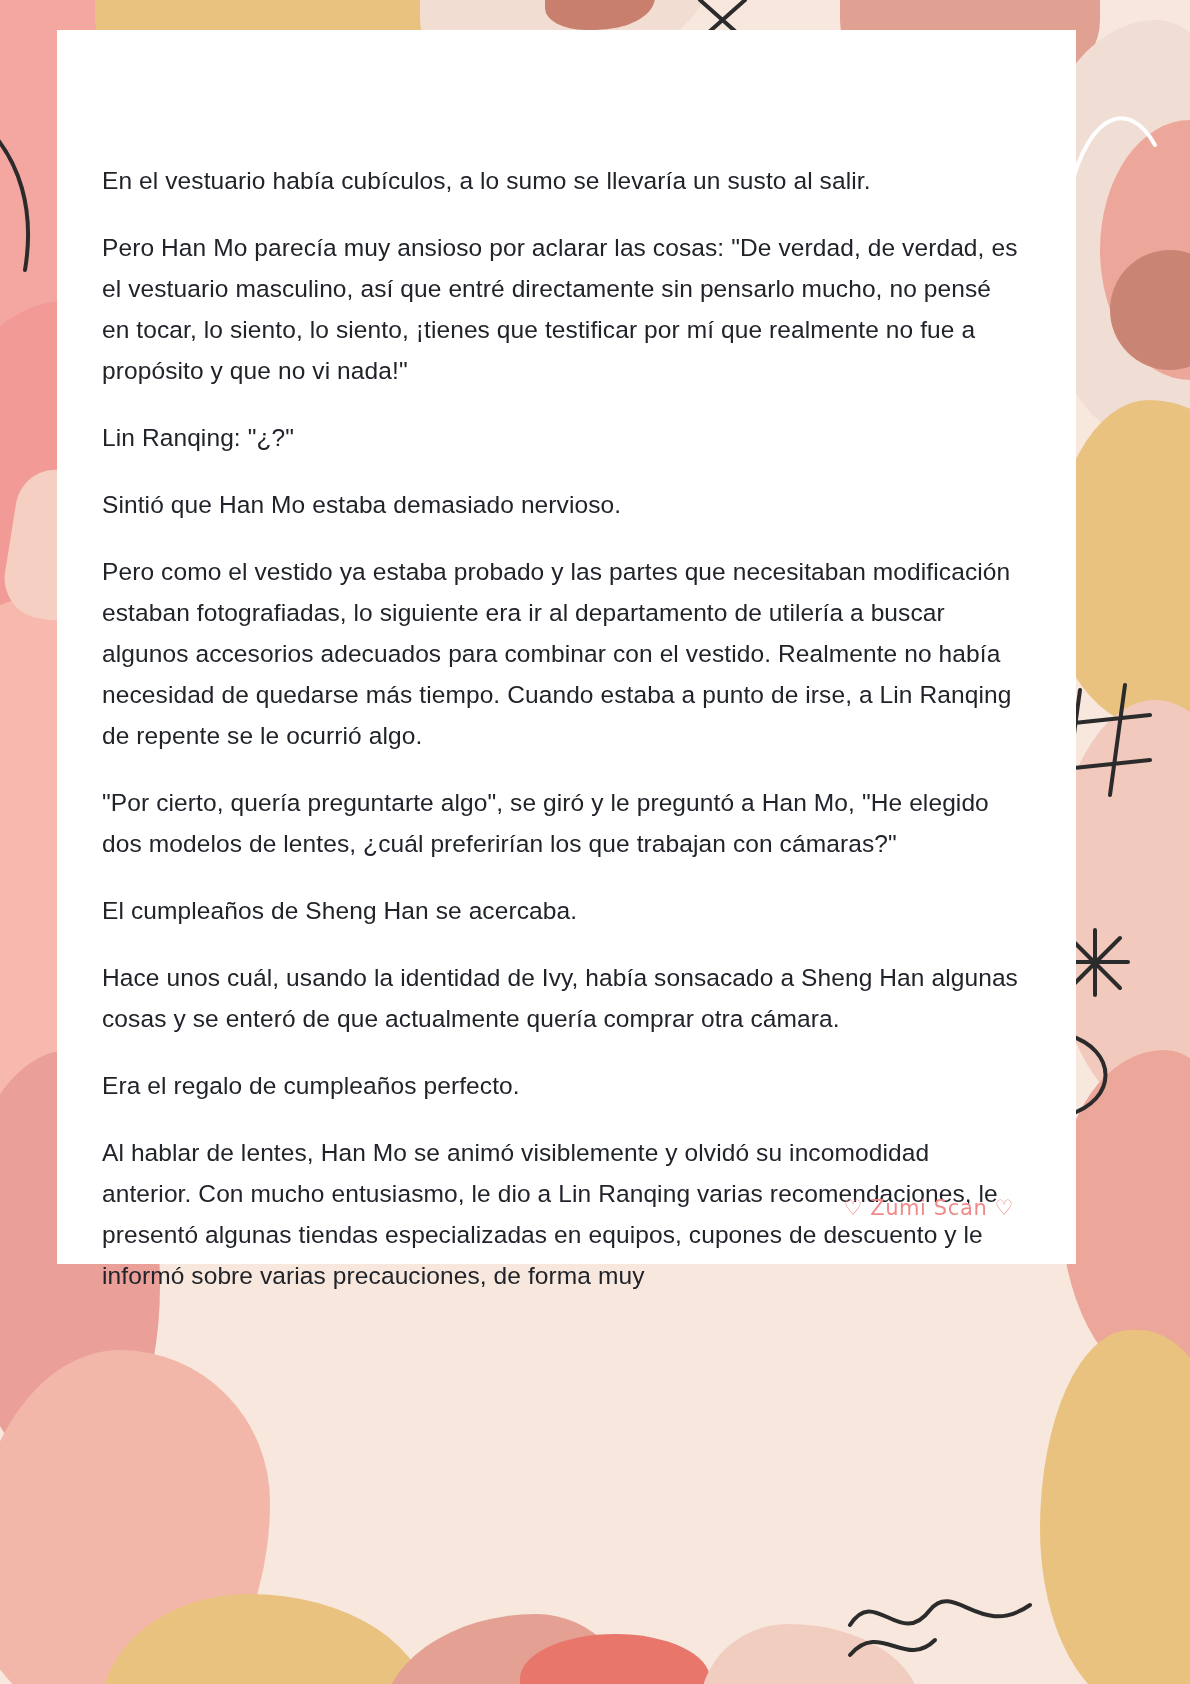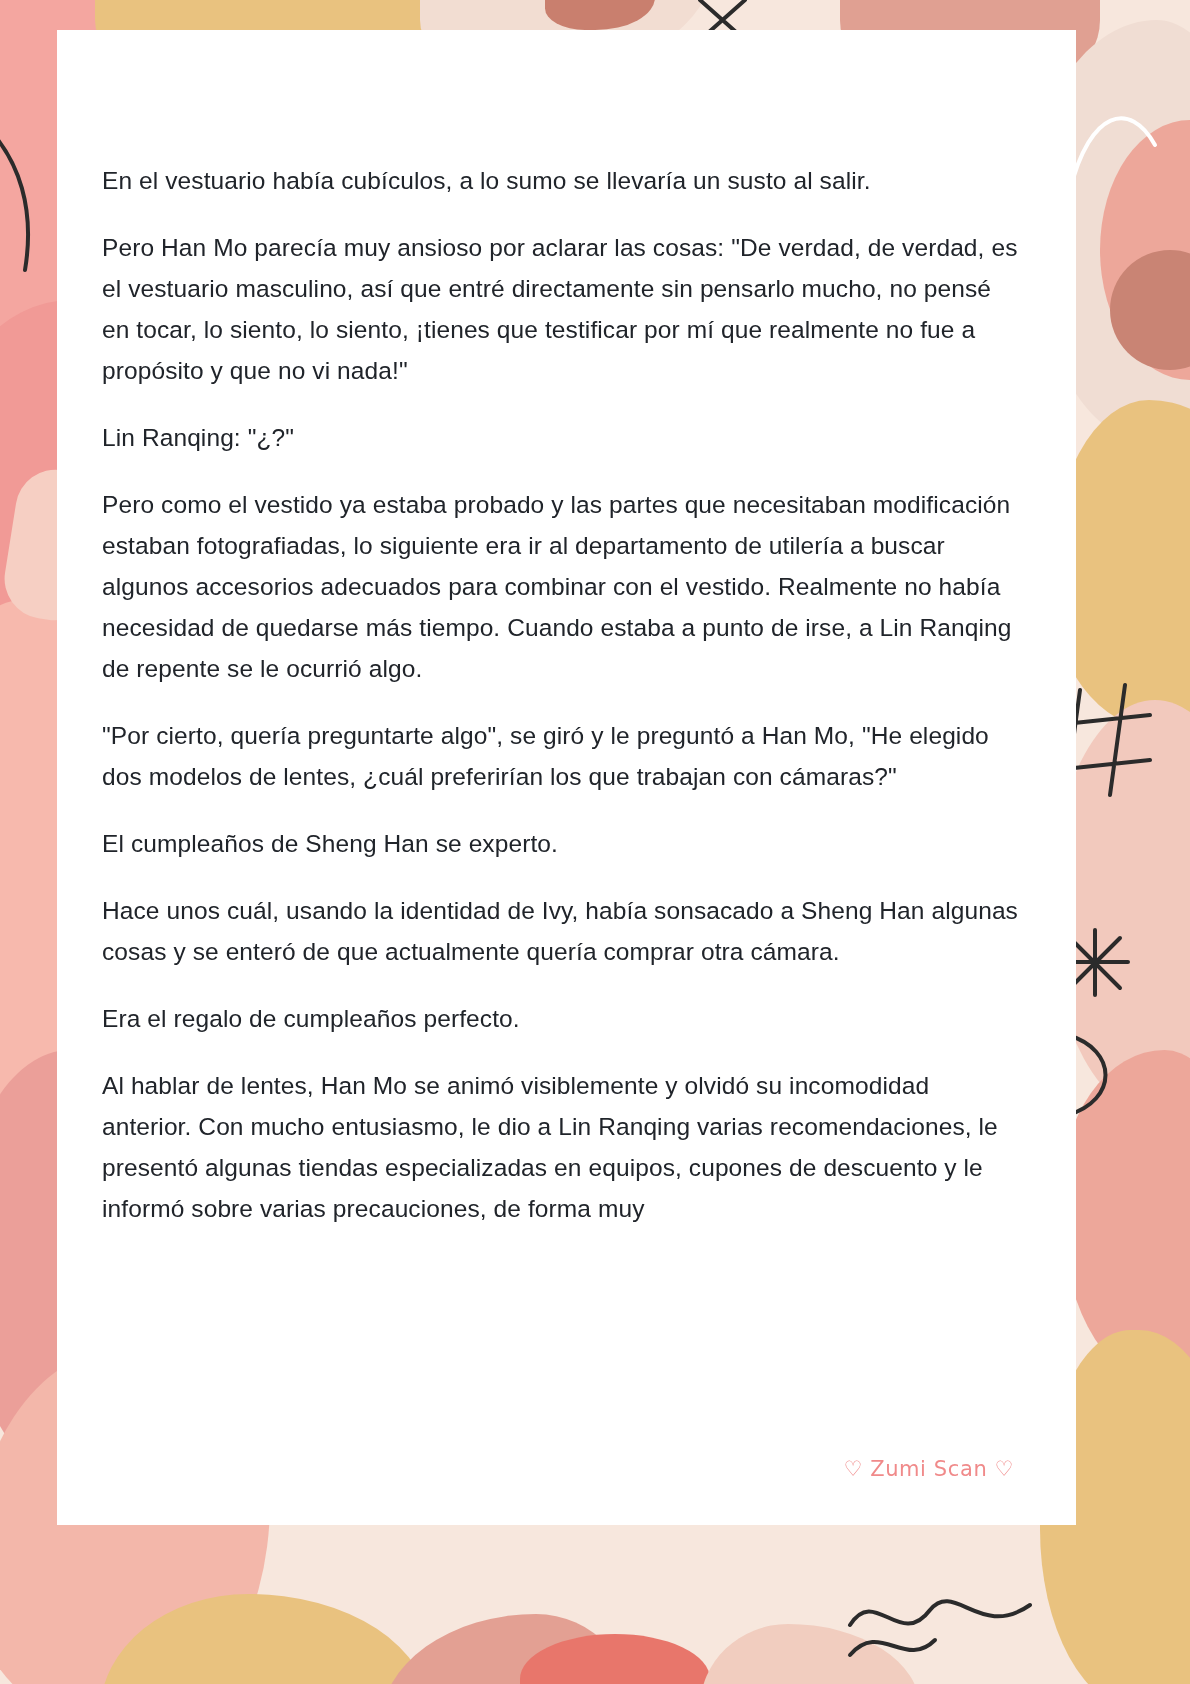--- a/index.html
+++ b/index.html
@@ -175,21 +175,21 @@
     stroke-width: 4;
     stroke-linecap: round;
   }
 
   
   .sheet {
     position: absolute;
     left: 57px;
     top: 30px;
     width: 1019px;
-    height: 1495px;
+    height: 1234px;
     background: #ffffff;
     box-shadow: 0 0 0 0 rgba(0,0,0,0);
   }
 
   .content {
     position: absolute;
     left: 45px;
     top: 130px;
     width: 920px;
   }
@@ -265,23 +265,24 @@
       <path d="M10 55 C 35 15, 60 80, 90 40 C 115 10, 140 70, 190 35"></path>
       <path d="M10 85 C 40 50, 65 100, 95 70"></path>
     </svg>
   </div>
 
   <div class="sheet">
     <div class="content">
       <p class="para">En el vestuario había cubículos, a lo sumo se llevaría un susto al salir.</p>
       <p class="para">Pero Han Mo parecía muy ansioso por aclarar las cosas: "De verdad, de verdad, es el vestuario masculino, así que entré directamente sin pensarlo mucho, no pensé en tocar, lo siento, lo siento, ¡tienes que testificar por mí que realmente no fue a propósito y que no vi nada!"</p>
       <p class="para">Lin Ranqing: "¿?"</p>
+      <p class="para">Sintió que Han Mo estaba demasiado nervioso.</p>
       <p class="para">Pero como el vestido ya estaba probado y las partes que necesitaban modificación estaban fotografiadas, lo siguiente era ir al departamento de utilería a buscar algunos accesorios adecuados para combinar con el vestido. Realmente no había necesidad de quedarse más tiempo. Cuando estaba a punto de irse, a Lin Ranqing de repente se le ocurrió algo.</p>
       <p class="para">"Por cierto, quería preguntarte algo", se giró y le preguntó a Han Mo, "He elegido dos modelos de lentes, ¿cuál preferirían los que trabajan con cámaras?"</p>
-      <p class="para">El cumpleaños de Sheng Han se experto.</p>
+      <p class="para">El cumpleaños de Sheng Han se acercaba.</p>
       <p class="para">Hace unos cuál, usando la identidad de Ivy, había sonsacado a Sheng Han algunas cosas y se enteró de que actualmente quería comprar otra cámara.</p>
       <p class="para">Era el regalo de cumpleaños perfecto.</p>
       <p class="para">Al hablar de lentes, Han Mo se animó visiblemente y olvidó su incomodidad anterior. Con mucho entusiasmo, le dio a Lin Ranqing varias recomendaciones, le presentó algunas tiendas especializadas en equipos, cupones de descuento y le informó sobre varias precauciones, de forma muy</p>
     </div>
     <div class="watermark">♡ Zumi Scan ♡</div>
   </div>
 
 </div>
 
 </body></html>

